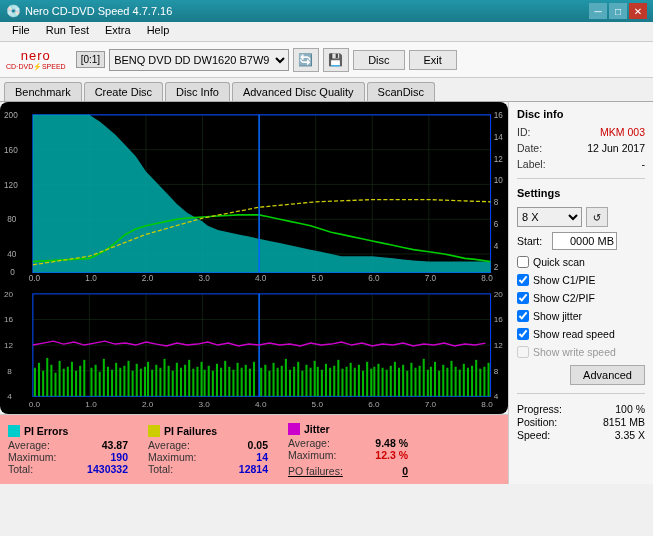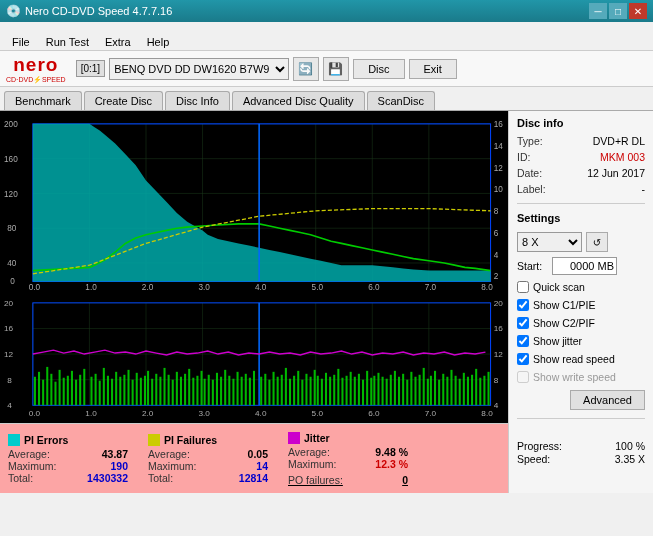--- a/index.html
+++ b/index.html
@@ -26,23 +26,23 @@
     .title-controls { display: flex; gap: 2px; }
     .title-btn {
       width: 18px; height: 16px; background: #5ab; border: none;
       color: white; font-size: 10px; cursor: pointer; display: flex; align-items: center; justify-content: center;
     }
     .title-btn.close { background: #c0392b; }
 
     
     .menu-bar {
       background: #f0f0f0;
-      height: 29px;
-      display: flex;
-      align-items: flex-end;
+      height: 20px;
+      display: flex;
+      align-items: flex-start;
       padding: 0 4px;
       border-bottom: 1px solid #ccc;
     }
     .menu-item {
       padding: 2px 8px;
       cursor: pointer;
       font-size: 11px;
     }
 
     
@@ -54,21 +54,21 @@
       padding: 0 6px;
       border-bottom: 1px solid #ccc;
       gap: 4px;
     }
     .logo-area {
       display: flex;
       flex-direction: column;
       align-items: center;
       margin-right: 6px;
     }
-    .logo-nero { color: #cc0000; font-weight: bold; font-size: 19px; letter-spacing: 1px; }
+    .logo-nero { color: #cc0000; font-weight: normal; font-size: 13px; letter-spacing: 1px; }
     .logo-sub { color: #cc0000; font-size: 7px; letter-spacing: 0px; }
 
     .drive-selector {
       display: flex;
       align-items: center;
       gap: 4px;
     }
     .drive-label {
       background: #e0e0e0;
       border: 1px solid #999;
@@ -206,21 +206,21 @@
 
     .quality-score-row {
       display: flex;
       justify-content: space-between;
       align-items: center;
       margin-top: 4px;
       font-size: 11px;
     }
     .quality-score-value { font-size: 14px; font-weight: bold; }
 
-    .progress-section { margin-top: 12px; }
+    .progress-section { margin-top: 0; }
     .progress-row {
       display: flex;
       justify-content: space-between;
       font-size: 10.5px;
       margin: 1px 0;
     }
 
     
     .stats-bar {
       background: #fca5a5;
@@ -294,20 +294,21 @@
       flex-direction: column;
     }
 
     .charts-container {
       flex: 1;
       background: #000;
       display: flex;
       flex-direction: column;
       padding: 2px;
       gap: 1px;
+      border-radius: 8px;
     }
   </style>
 </head>
 <body>
 
 <div class="title-bar">
   <span style="margin-right:4px; font-size:12px;">💿</span>
   <span class="title-text">Nero CD-DVD Speed 4.7.7.16</span>
   <div class="title-controls">
     <button class="title-btn">─</button>
@@ -651,24 +652,20 @@
           <span class="stat-label">PO failures:</span>
           <span class="stat-value">0</span>
         </div>
       </div>
     </div>
   </div>
 
   <div class="right-panel">
     <div class="section-title">Disc info</div>
     <div class="disc-info-row">
-      <span class="disc-info-label">Type:</span>
-      <span class="disc-info-value">DVD+R DL</span>
-    </div>
-    <div class="disc-info-row">
       <span class="disc-info-label">ID:</span>
       <span class="disc-info-value red">MKM 003</span>
     </div>
     <div class="disc-info-row">
       <span class="disc-info-label">Date:</span>
       <span class="disc-info-value">12 Jun 2017</span>
     </div>
     <div class="disc-info-row">
       <span class="disc-info-label">Label:</span>
       <span class="disc-info-value">-</span>
@@ -720,18 +717,22 @@
 
     <div style="border-top: 1px solid #ccc; margin: 4px 0;"></div>
 
 
     <div class="progress-section">
       <div class="progress-row">
         <span>Progress:</span>
         <span>100 %</span>
       </div>
       <div class="progress-row">
+        <span>Position:</span>
+        <span>8151 MB</span>
+      </div>
+      <div class="progress-row">
         <span>Speed:</span>
         <span>3.35 X</span>
       </div>
     </div>
   </div>
 </div>
 
 </body></html>

